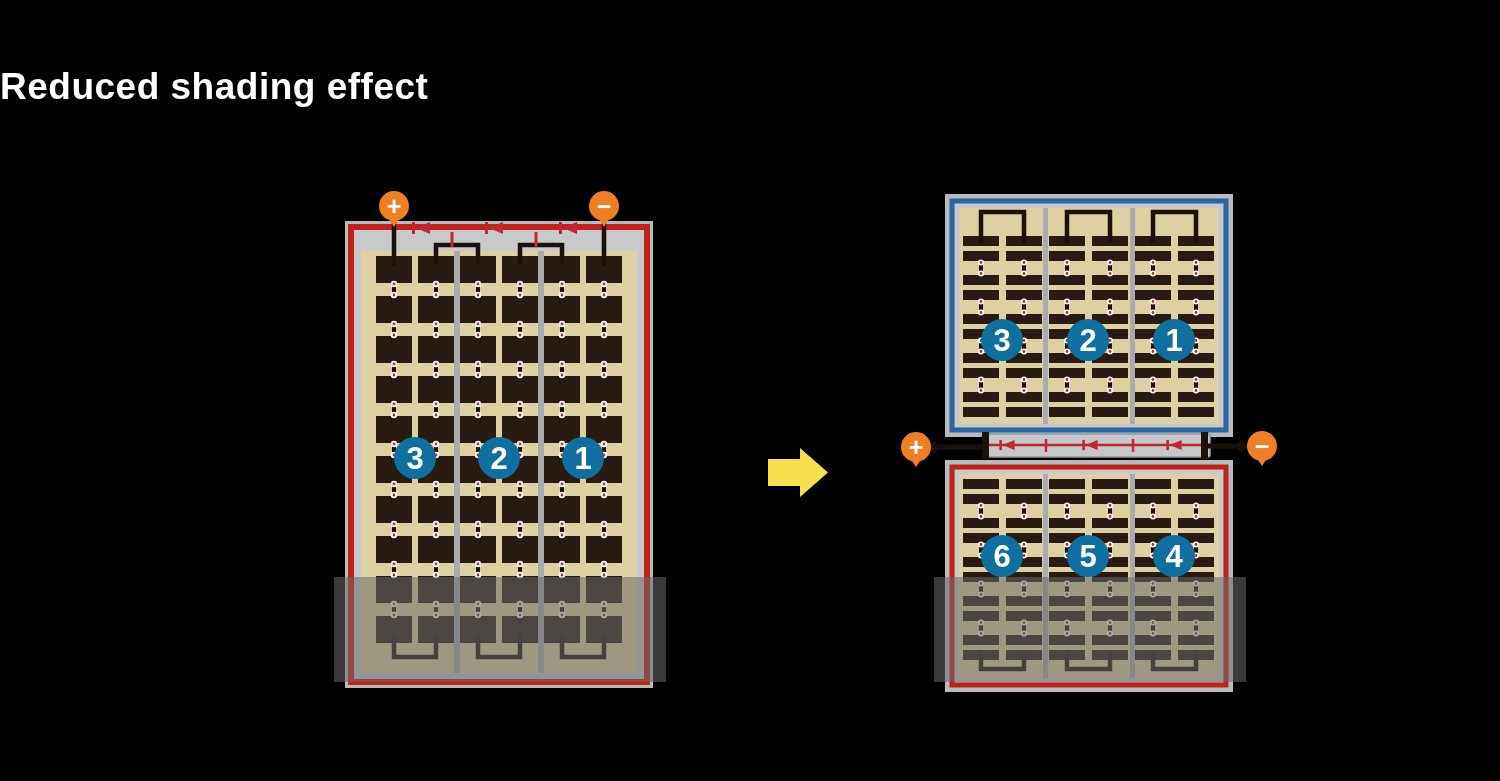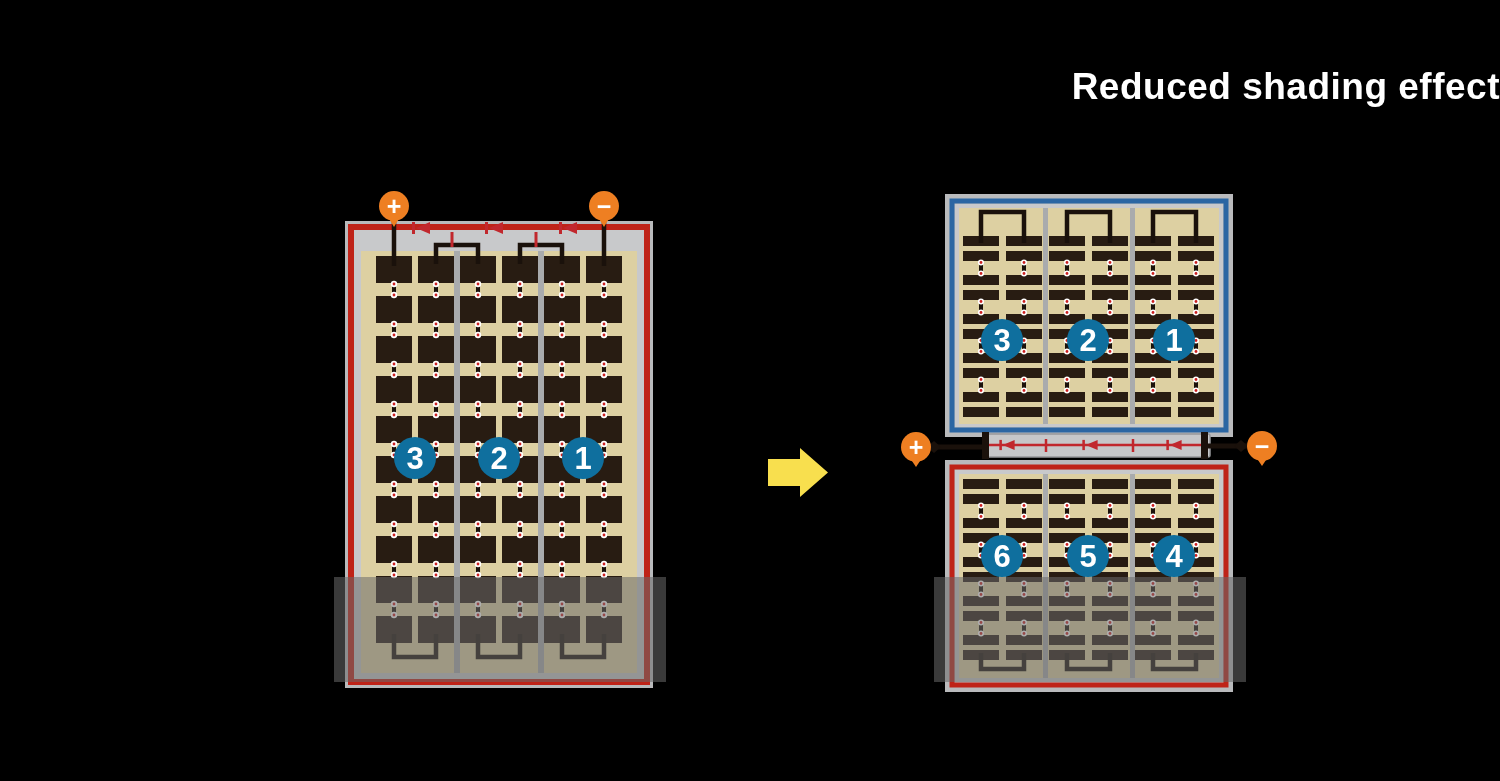--- a/index.html
+++ b/index.html
@@ -1,18 +1,18 @@
 <!DOCTYPE html>
 <html style="--background: #000000; --title-text: #ffffff; --panel-frame: #b9babc; --panel-inner: #c8c9cb; --cell-field-tan: #ddd0a2; --cell-dark: #281c12; --group-separator: #a9abad; --red-frame: #bf2318; --diode-red: #c1272d; --blue-frame: #2b66a3; --module-badge-blue: #0f6f9e; --terminal-orange: #ee7f22; --busbar-black: #1a110b; --arrow-yellow: #f8df4e; --dot-white: #ffffff; --dot-red: #cc2020; --shading-overlay: rgba(105,105,105,0.55);"><head>
 <meta charset="utf-8">
 <style>
   html,body{margin:0;padding:0;background:#000;}
   .canvas{position:relative;width:1500px;height:781px;background:var(--background,#000);overflow:hidden;
           font-family:"Liberation Sans",sans-serif;}
-  .title{position:absolute;top:66px;left:0;width:100%;text-align:right;
+  .title{position:absolute;top:66px;left:0;width:100%;text-align:left;
          color:var(--title-text,#fff);font-size:37px;font-weight:700;letter-spacing:.5px;}
   svg{position:absolute;top:0;left:0;}
   svg text{text-anchor:middle;}
   .frame{fill:var(--panel-frame);}
   .inner{fill:var(--panel-inner);}
   .tan{fill:var(--cell-field-tan);}
   .sep{fill:var(--group-separator);}
   .redborder{fill:none;stroke:var(--red-frame);stroke-width:6;}
   .redborder.thin{stroke-width:5;}
   .blueborder{fill:none;stroke:var(--blue-frame);stroke-width:5;}

